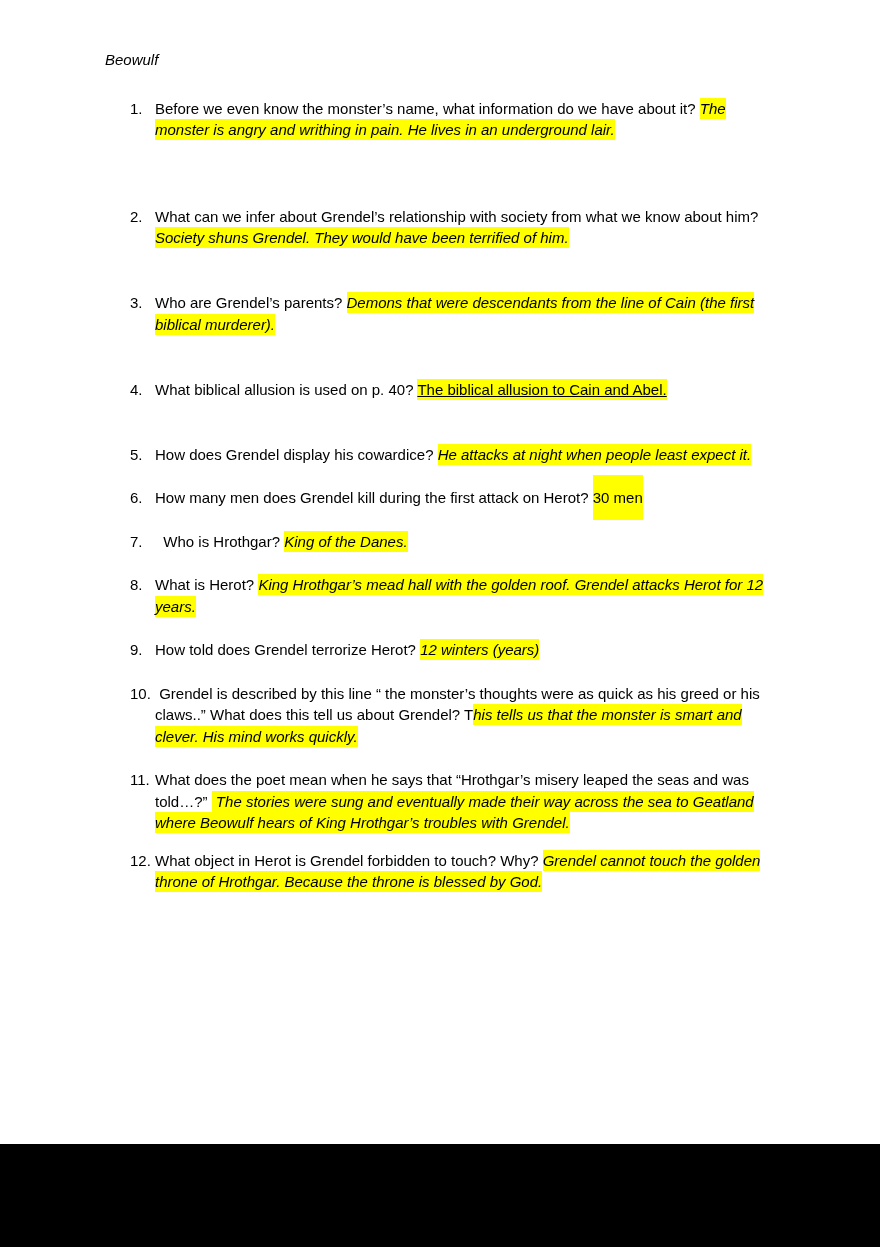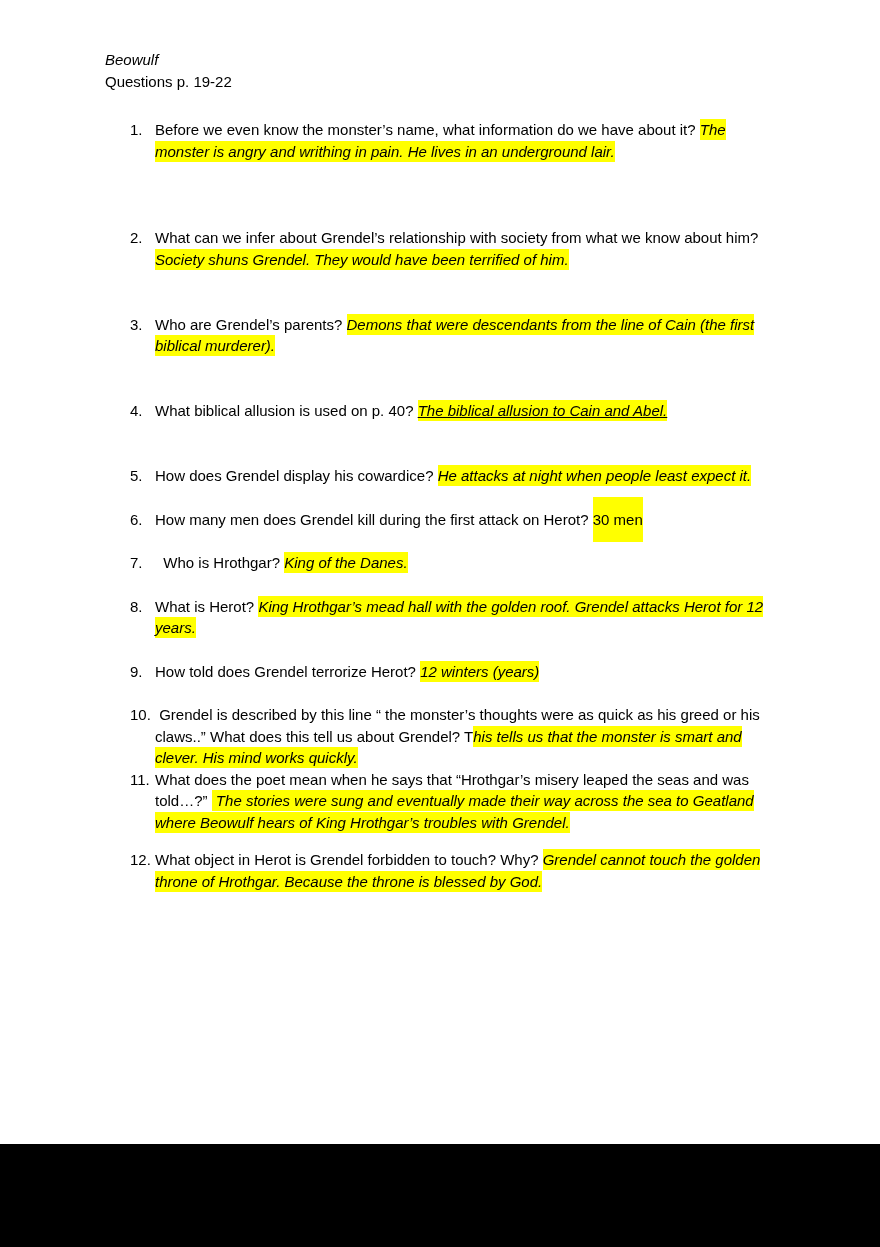--- a/index.html
+++ b/index.html
@@ -53,40 +53,38 @@
     background: var(--hl, #ffff00);
     padding: 14px 0;
   }
   .seg-answer-highlight-italic {
     background: var(--hl, #ffff00);
     font-style: italic;
     padding: 2px 0;
   }
   .seg-answer-highlight-italic-underline {
     background: var(--hl, #ffff00);
-    font-style: italic;
     text-decoration: underline;
     padding: 2px 0;
   }
   .bottom-bar {
     position: absolute;
     left: 0;
     top: 1144px;
     width: 880px;
     height: 103px;
     background: #000000;
   }
 </style>
 </head>
 <body>
 
 <div class="page">
   <div class="doc-header">
     <p class="italic">Beowulf</p>
-    <p>Questions p. 19-22</p>
   </div>
   <div class="question-list" id="question-list">
       <div class="question-item" style="margin-bottom: 65px;">
         <span class="question-number">1.</span>
         <p class="question-body"><span class="seg-question">Before we even know the monster’s name, what information do we have about it? </span><span class="seg-answer-highlight-italic">The monster is angry and writhing in pain. He lives in an underground lair.</span></p>
       </div>
       <div class="question-item" style="margin-bottom: 43.5px;">
         <span class="question-number">2.</span>
         <p class="question-body"><span class="seg-question">What can we infer about Grendel’s relationship with society from what we know about him? </span><span class="seg-answer-highlight-italic">Society shuns Grendel. They would have been terrified of him.</span></p>
       </div>
@@ -111,21 +109,21 @@
         <p class="question-body"><span class="seg-question">&nbsp;&nbsp;Who is Hrothgar? </span><span class="seg-answer-highlight-italic">King of the Danes.</span></p>
       </div>
       <div class="question-item" style="margin-bottom: 22px;">
         <span class="question-number">8.</span>
         <p class="question-body"><span class="seg-question">What is Herot? </span><span class="seg-answer-highlight-italic">King Hrothgar’s mead hall with the golden roof. Grendel attacks Herot for 12 years.</span></p>
       </div>
       <div class="question-item" style="margin-bottom: 22px;">
         <span class="question-number">9.</span>
         <p class="question-body"><span class="seg-question">How told does Grendel terrorize Herot? </span><span class="seg-answer-highlight-italic">12 winters (years)</span></p>
       </div>
-      <div class="question-item" style="">
+      <div class="question-item" style="margin-bottom: 22px;">
         <span class="question-number">10.</span>
         <p class="question-body"><span class="seg-question">&nbsp;Grendel is described by this line “ the monster’s thoughts were as quick as his greed or his claws..” What does this tell us about Grendel? T</span><span class="seg-answer-highlight-italic">his tells us that the monster is smart and clever. His mind works quickly.</span></p>
       </div>
       <div class="question-item" style="margin-bottom: 16px;">
         <span class="question-number">11.</span>
         <p class="question-body"><span class="seg-question">What does the poet mean when he says that “Hrothgar’s misery leaped the seas and was told…?” </span><span class="seg-answer-highlight-italic">&nbsp;The stories were sung and eventually made their way across the sea to Geatland where Beowulf hears of King Hrothgar’s troubles with Grendel.</span></p>
       </div>
       <div class="question-item" style="margin-bottom: 22px;">
         <span class="question-number">12.</span>
         <p class="question-body"><span class="seg-question">What object in Herot is Grendel forbidden to touch? Why? </span><span class="seg-answer-highlight-italic">Grendel cannot touch the golden throne of Hrothgar. Because the throne is blessed by God.</span></p>

